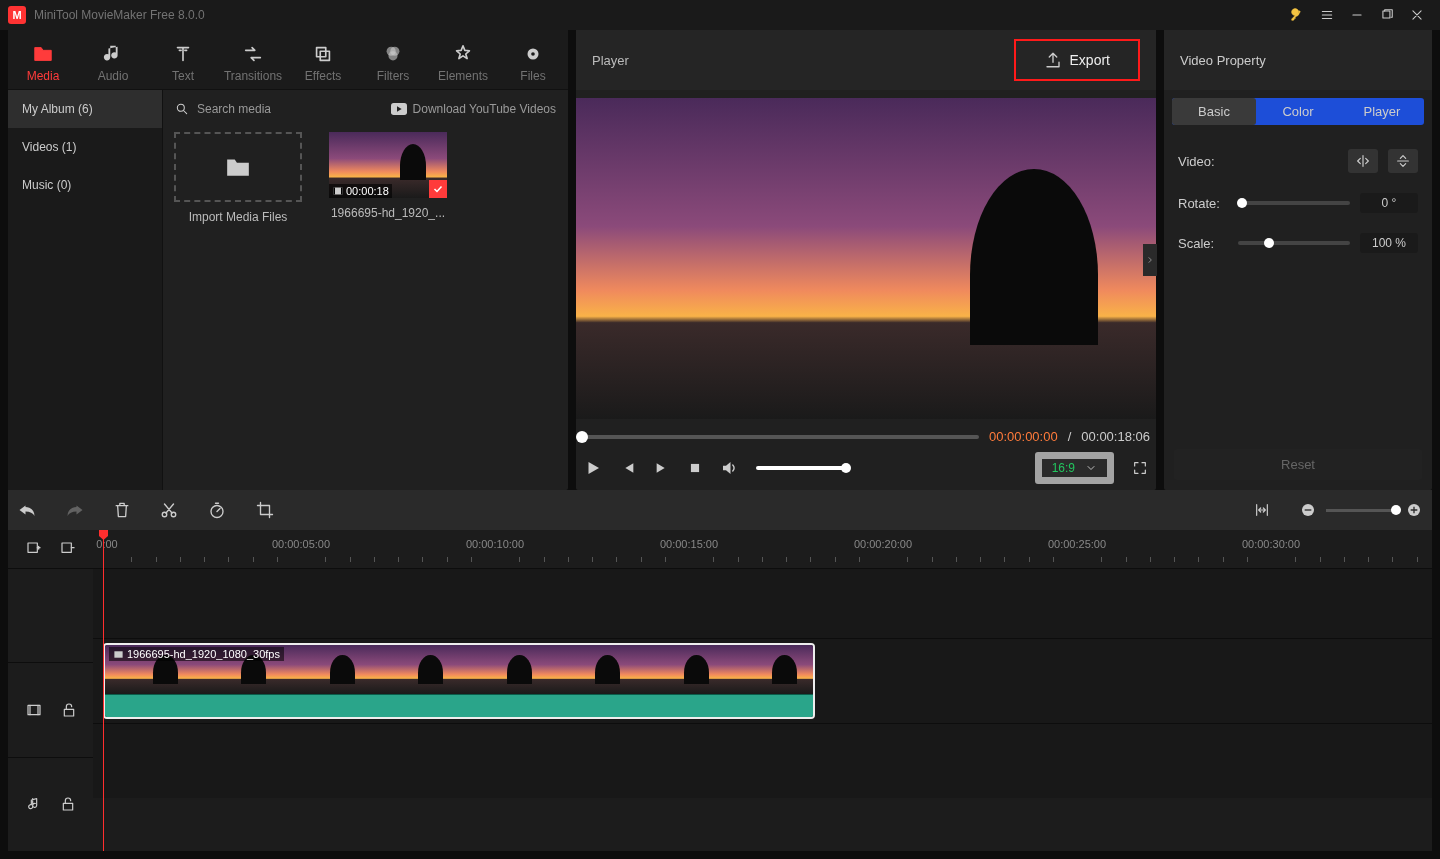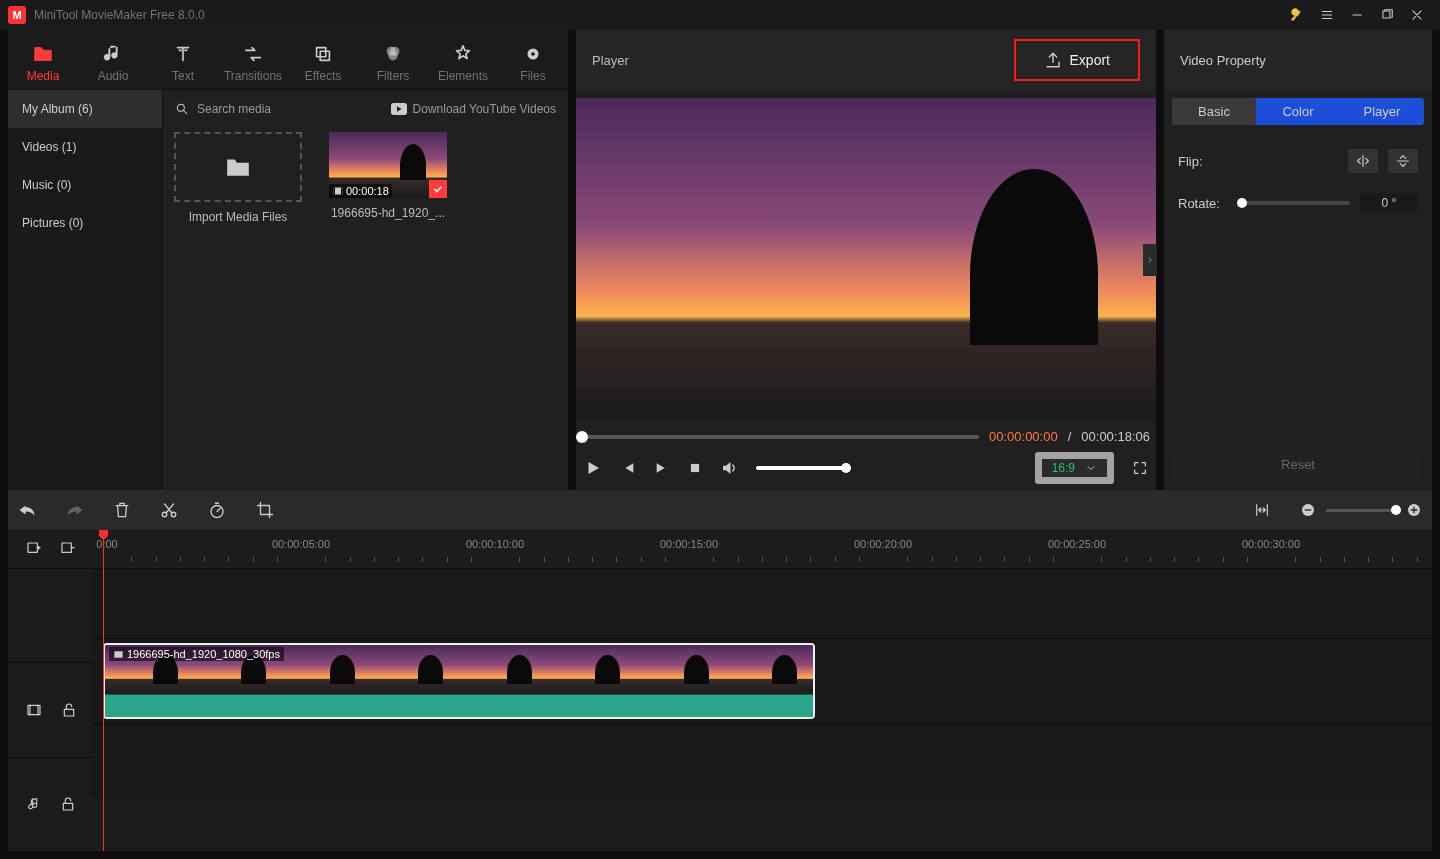--- a/index.html
+++ b/index.html
@@ -206,21 +206,20 @@
           </svg>
         <span>Files</span>
       </div>
     </div>
 
     <div class="media-body">
       <div class="album-sidebar">
         <div class="item active">My Album (6)</div>
         <div class="item">Videos (1)</div>
         <div class="item">Music (0)</div>
-        <div class="item">Pictures (0)</div>
       </div>
       <div class="media-main">
         <div class="media-toolbar">
           <svg width="14" height="14" viewBox="0 0 24 24" class="ico">
               <circle cx="10" cy="10" r="6"></circle>
               <path d="M15 15l5 5"></path>
             </svg>
           <div class="search">Search media</div>
           <div class="dl">
             <svg width="16" height="12" viewBox="0 0 24 18">
@@ -334,39 +333,46 @@
   </div>
 
   <div class="panel prop-panel">
     <div class="prop-header">Video Property</div>
     <div class="prop-tabs">
       <div class="tab active">Basic</div>
       <div class="tab">Color</div>
       <div class="tab">Player</div>
     </div>
     <div class="prop-row">
-      <div class="label">Flip:</div>
+      <div class="label">Video:</div>
       <div style="flex:1"></div>
       <div class="flip-btn">
         <svg width="16" height="14" viewBox="0 0 24 20" class="ico">
             <path d="M12 2v16M8 6L4 10l4 4M16 6l4 4-4 4"></path>
           </svg>
       </div>
       <div class="flip-btn">
         <svg width="16" height="14" viewBox="0 0 24 20" class="ico">
             <path d="M4 10h16M8 6l4-4 4 4M8 14l4 4 4-4"></path>
           </svg>
       </div>
     </div>
     <div class="prop-row">
       <div class="label">Rotate:</div>
       <div class="slider">
           <div class="dot" style="left:4%"></div>
         </div>
       <div class="valbox">0 °</div>
+    </div>
+    <div class="prop-row">
+      <div class="label">Scale:</div>
+      <div class="slider">
+          <div class="dot" style="left:28%"></div>
+        </div>
+      <div class="valbox">100 %</div>
     </div>
     <div style="flex:1"></div>
     <div class="reset-btn">Reset</div>
   </div>
 </div>
 
 <div class="timeline-area">
   <div class="tl-toolbar">
     <div class="tbtn2">
         <svg width="18" height="16" viewBox="0 0 24 20">

